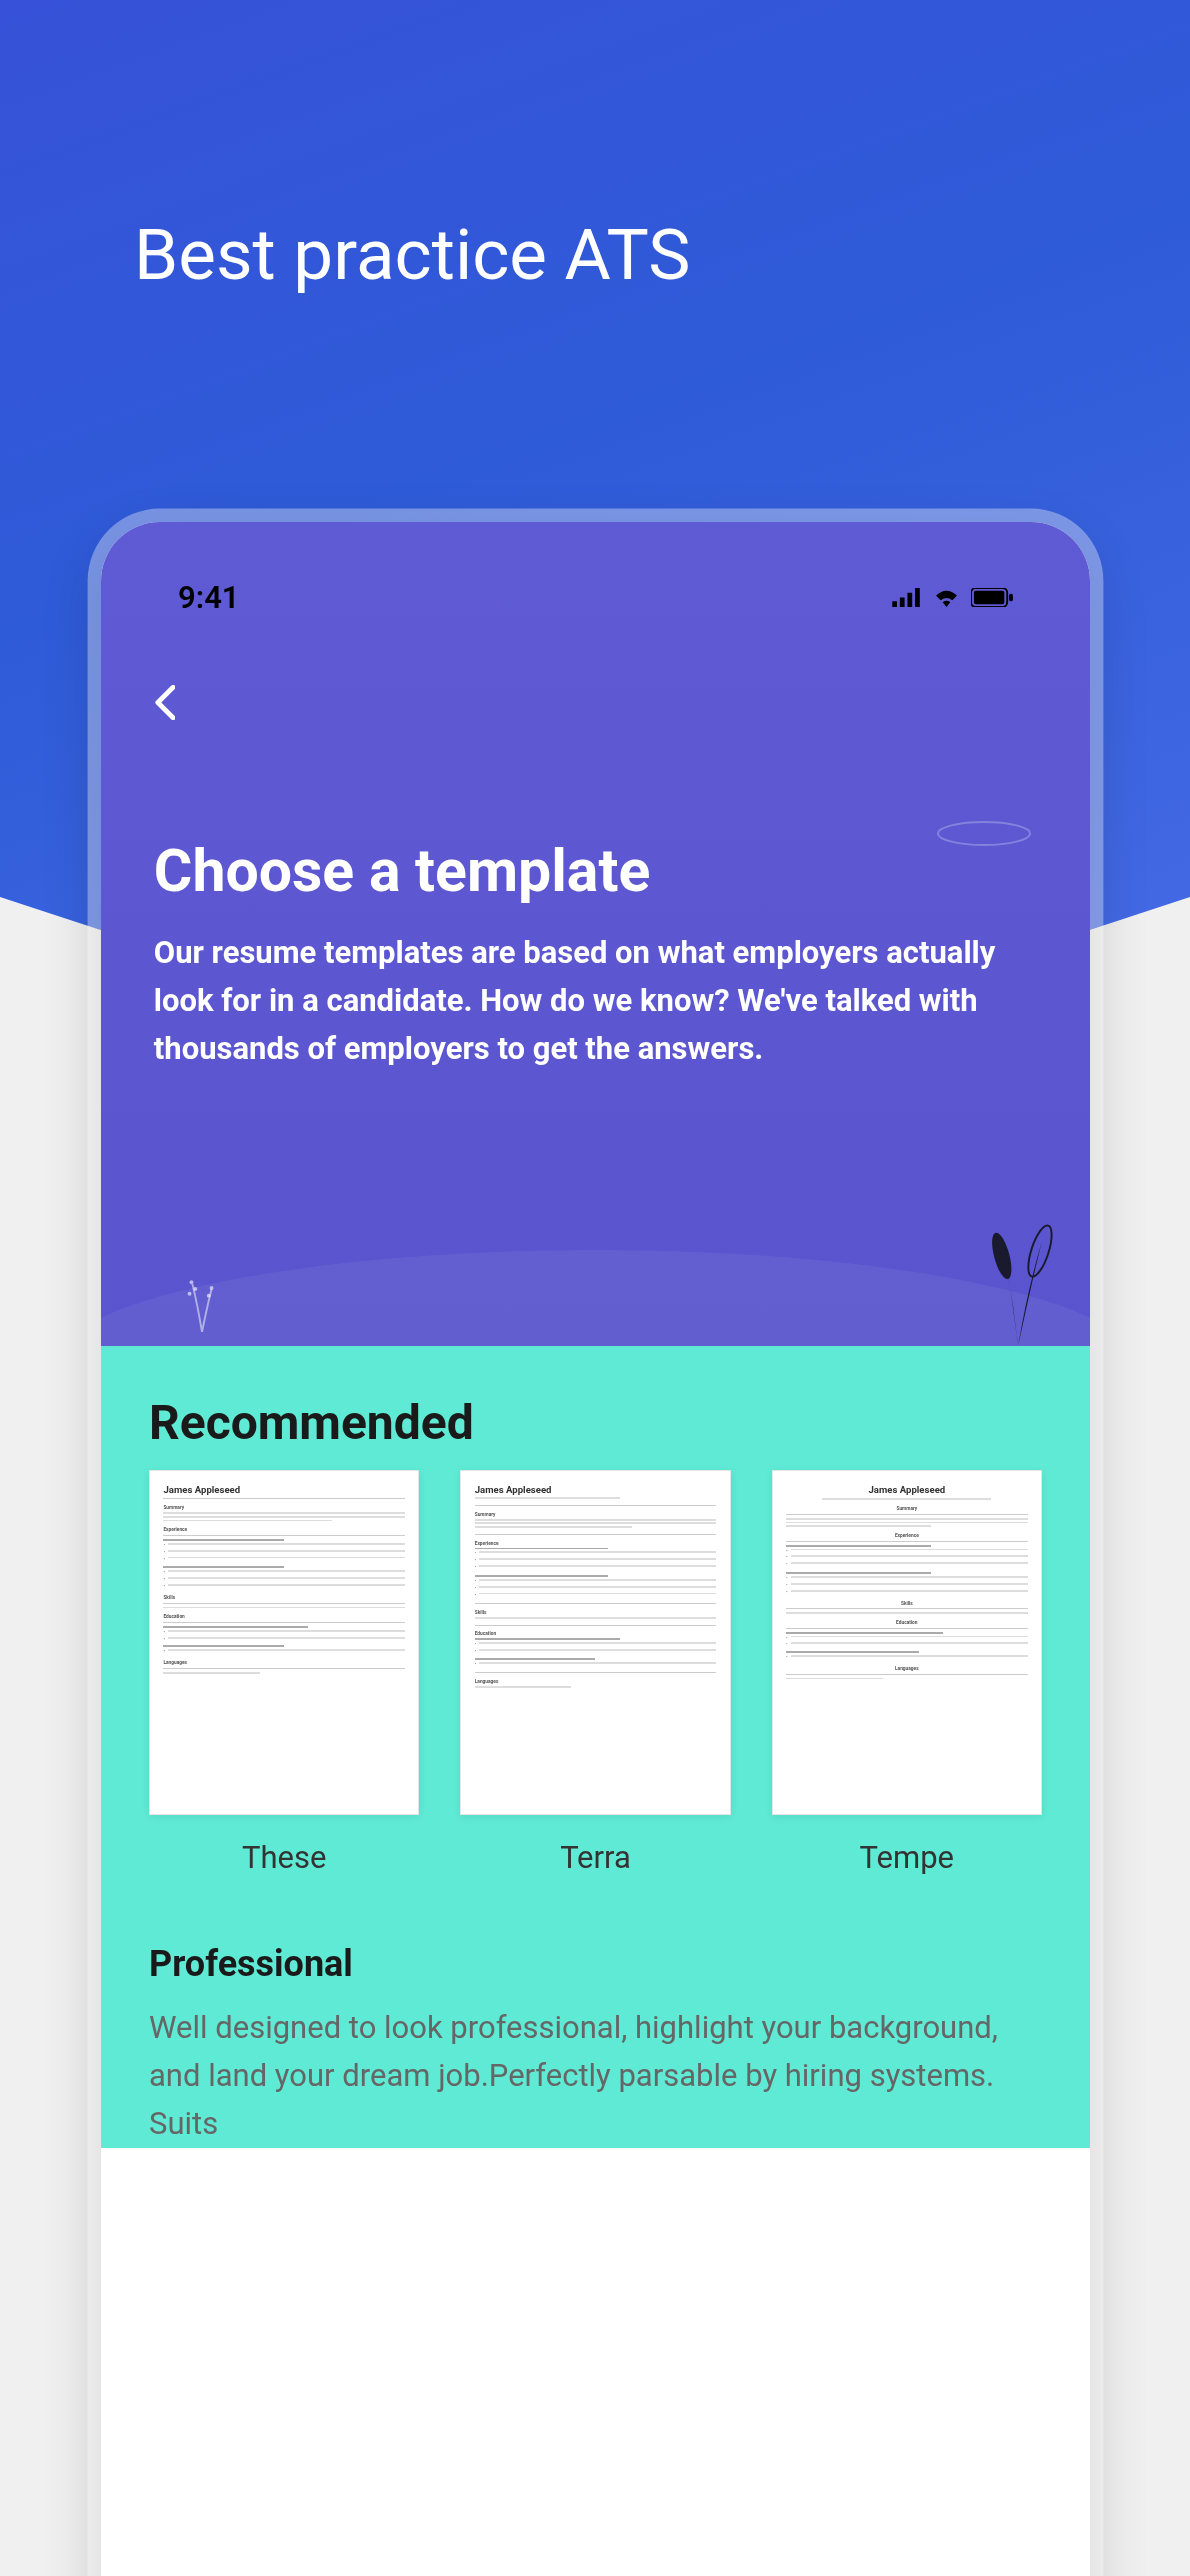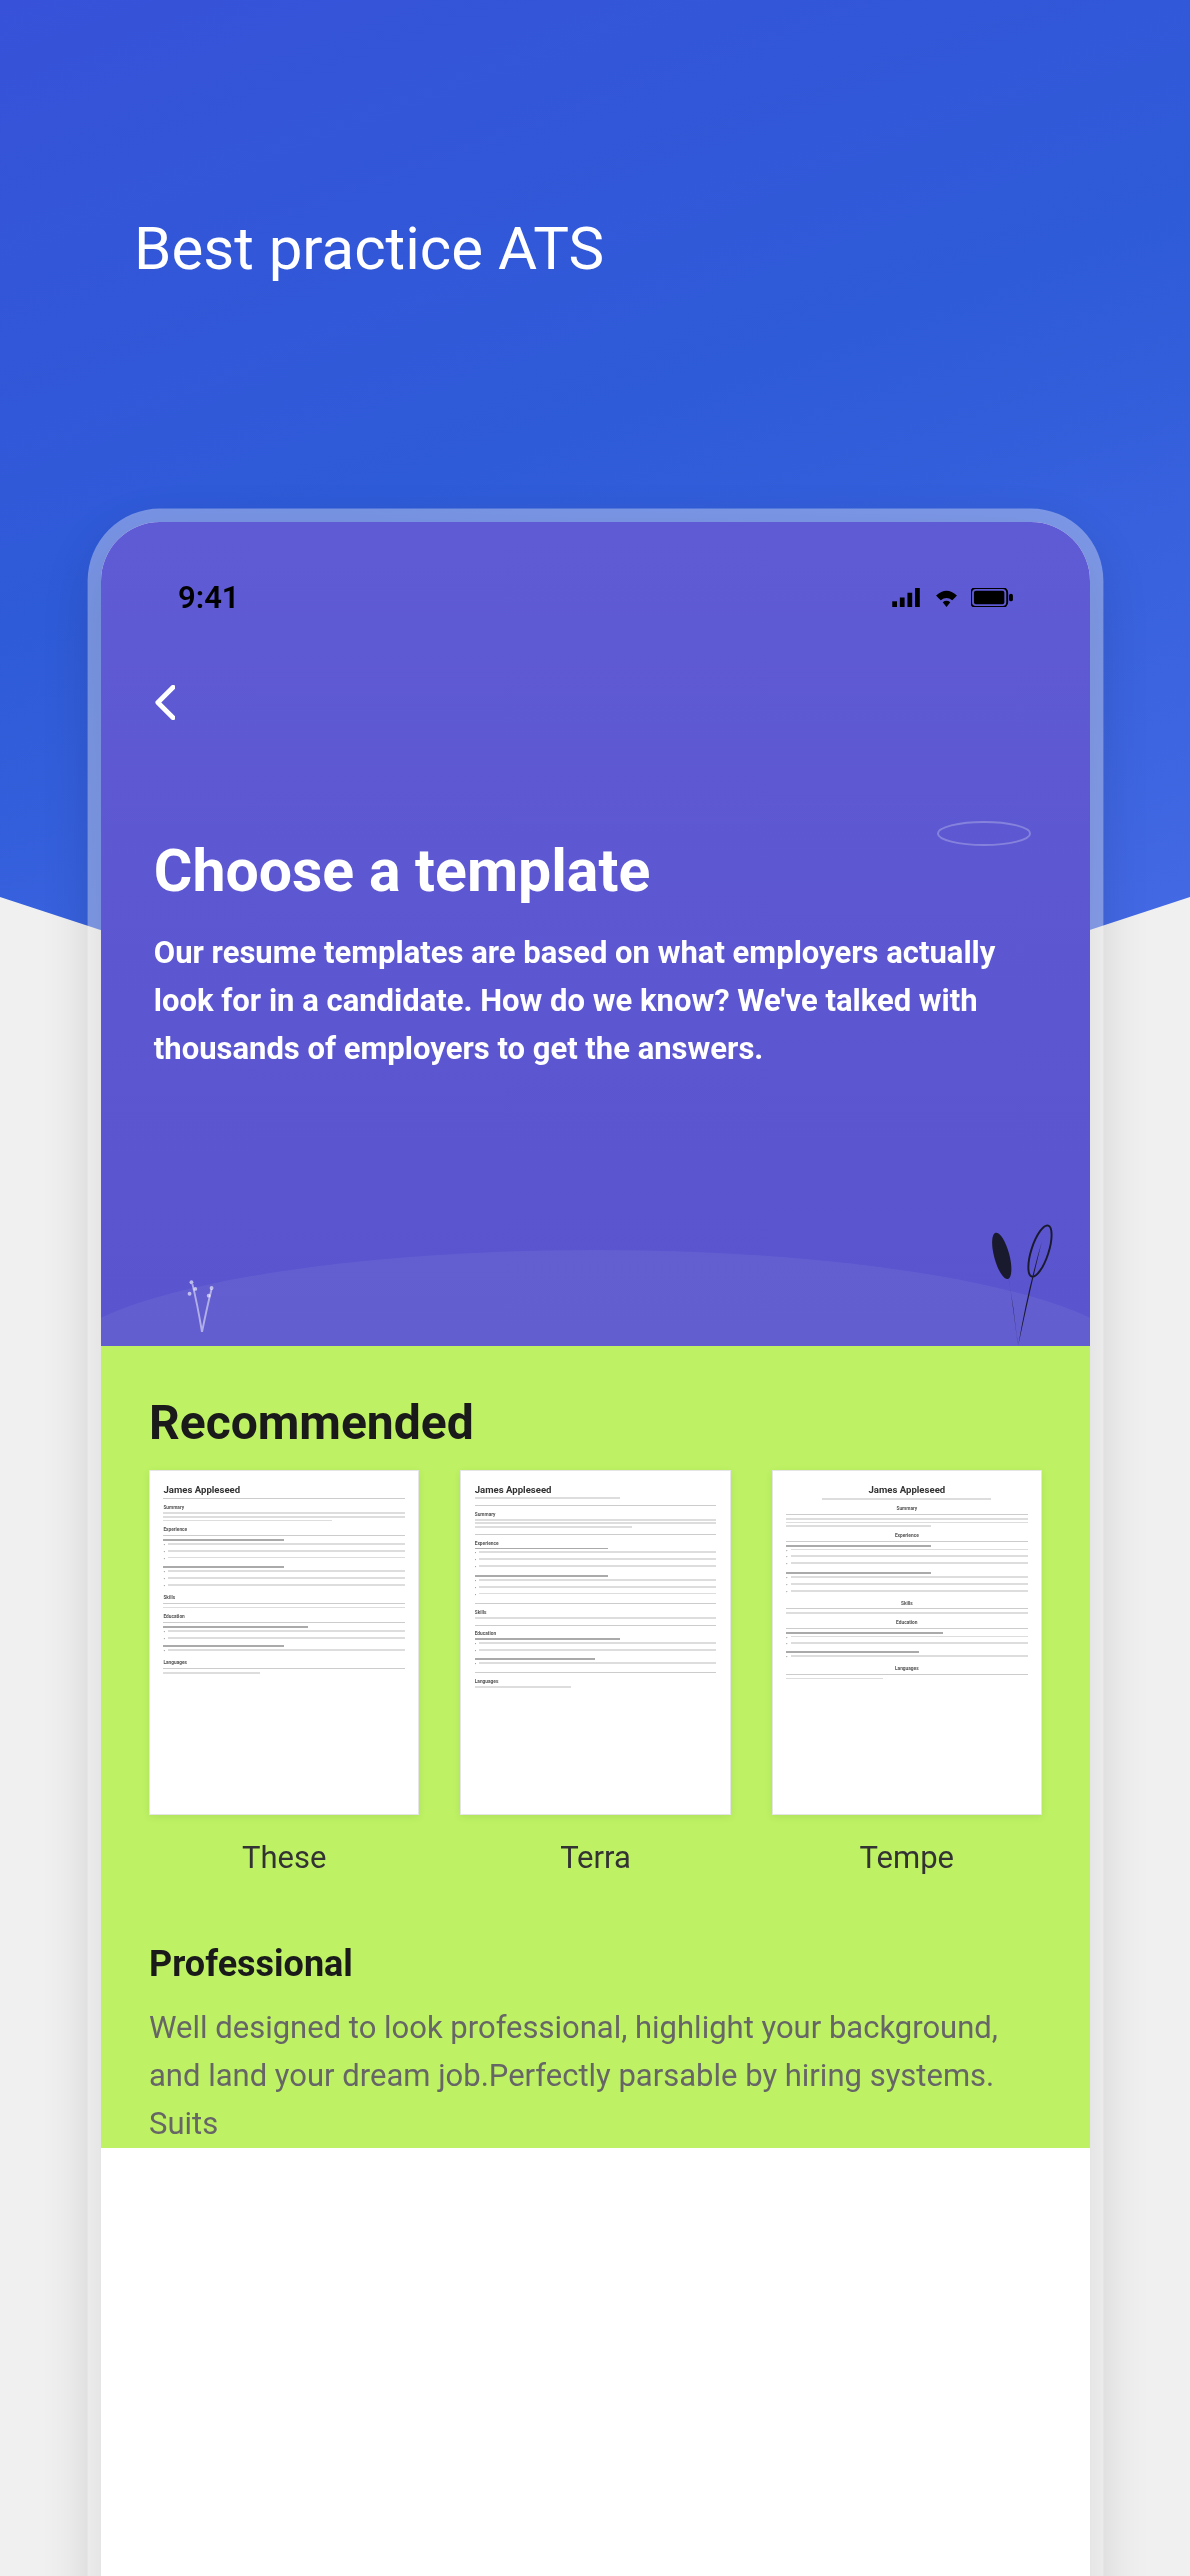--- a/index.html
+++ b/index.html
@@ -22,21 +22,21 @@
   position: absolute;
   top: 843px; left: 0; right: 0; bottom: 0;
   background: #f0f0f0;
 }
 .marketing-title {
   position: absolute;
   top: 211px;
   left: 134px;
   right: 122px;
   color: #fff;
-  font-size: 60px;
+  font-size: 71px;
   line-height: 1.25;
   font-weight: 400;
 }
 .marketing-title .bold { font-weight: 700; }
 .phone-frame {
   position: absolute;
   top: 522px;
   left: 101px;
   width: 989px;
   height: 2243px;
@@ -112,21 +112,21 @@
   position: absolute;
   bottom: -19px;
   left: -48px;
   right: -48px;
   height: 115px;
   background: rgba(255,255,255,0.06);
   border-radius: 50% 50% 0 0 / 100% 100% 0 0;
 }
 .content-area {
   padding: 48px 48px 0 48px;
-  background: #bef264;
+  background: #5eead4;
 }
 .section-title {
   font-size: 48px;
   font-weight: 700;
   color: #1a1a1a;
   margin-bottom: 19px;
 }
 .section-desc {
   font-size: 31px;
   line-height: 1.55;

